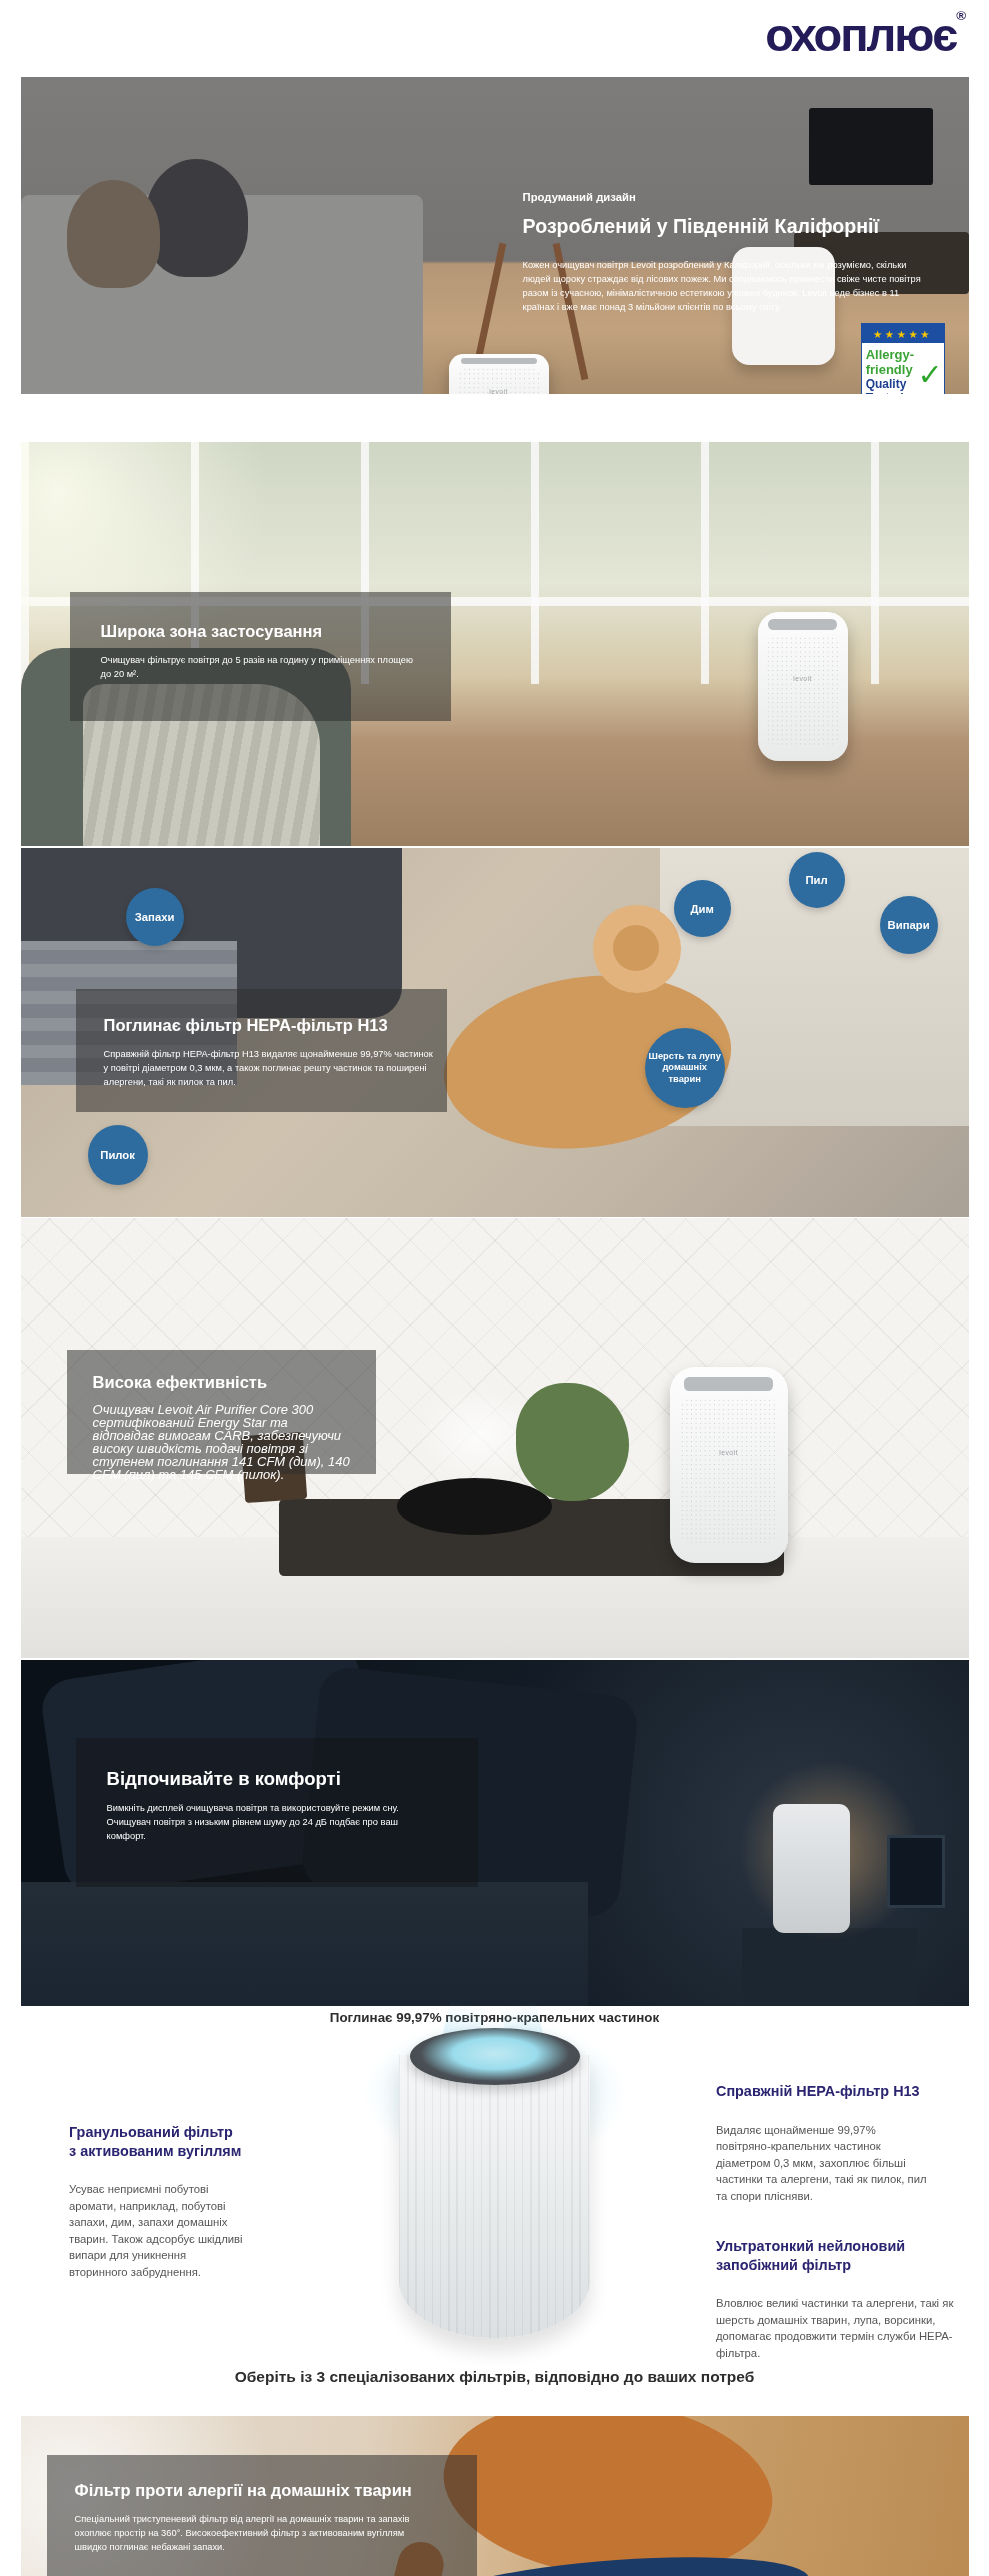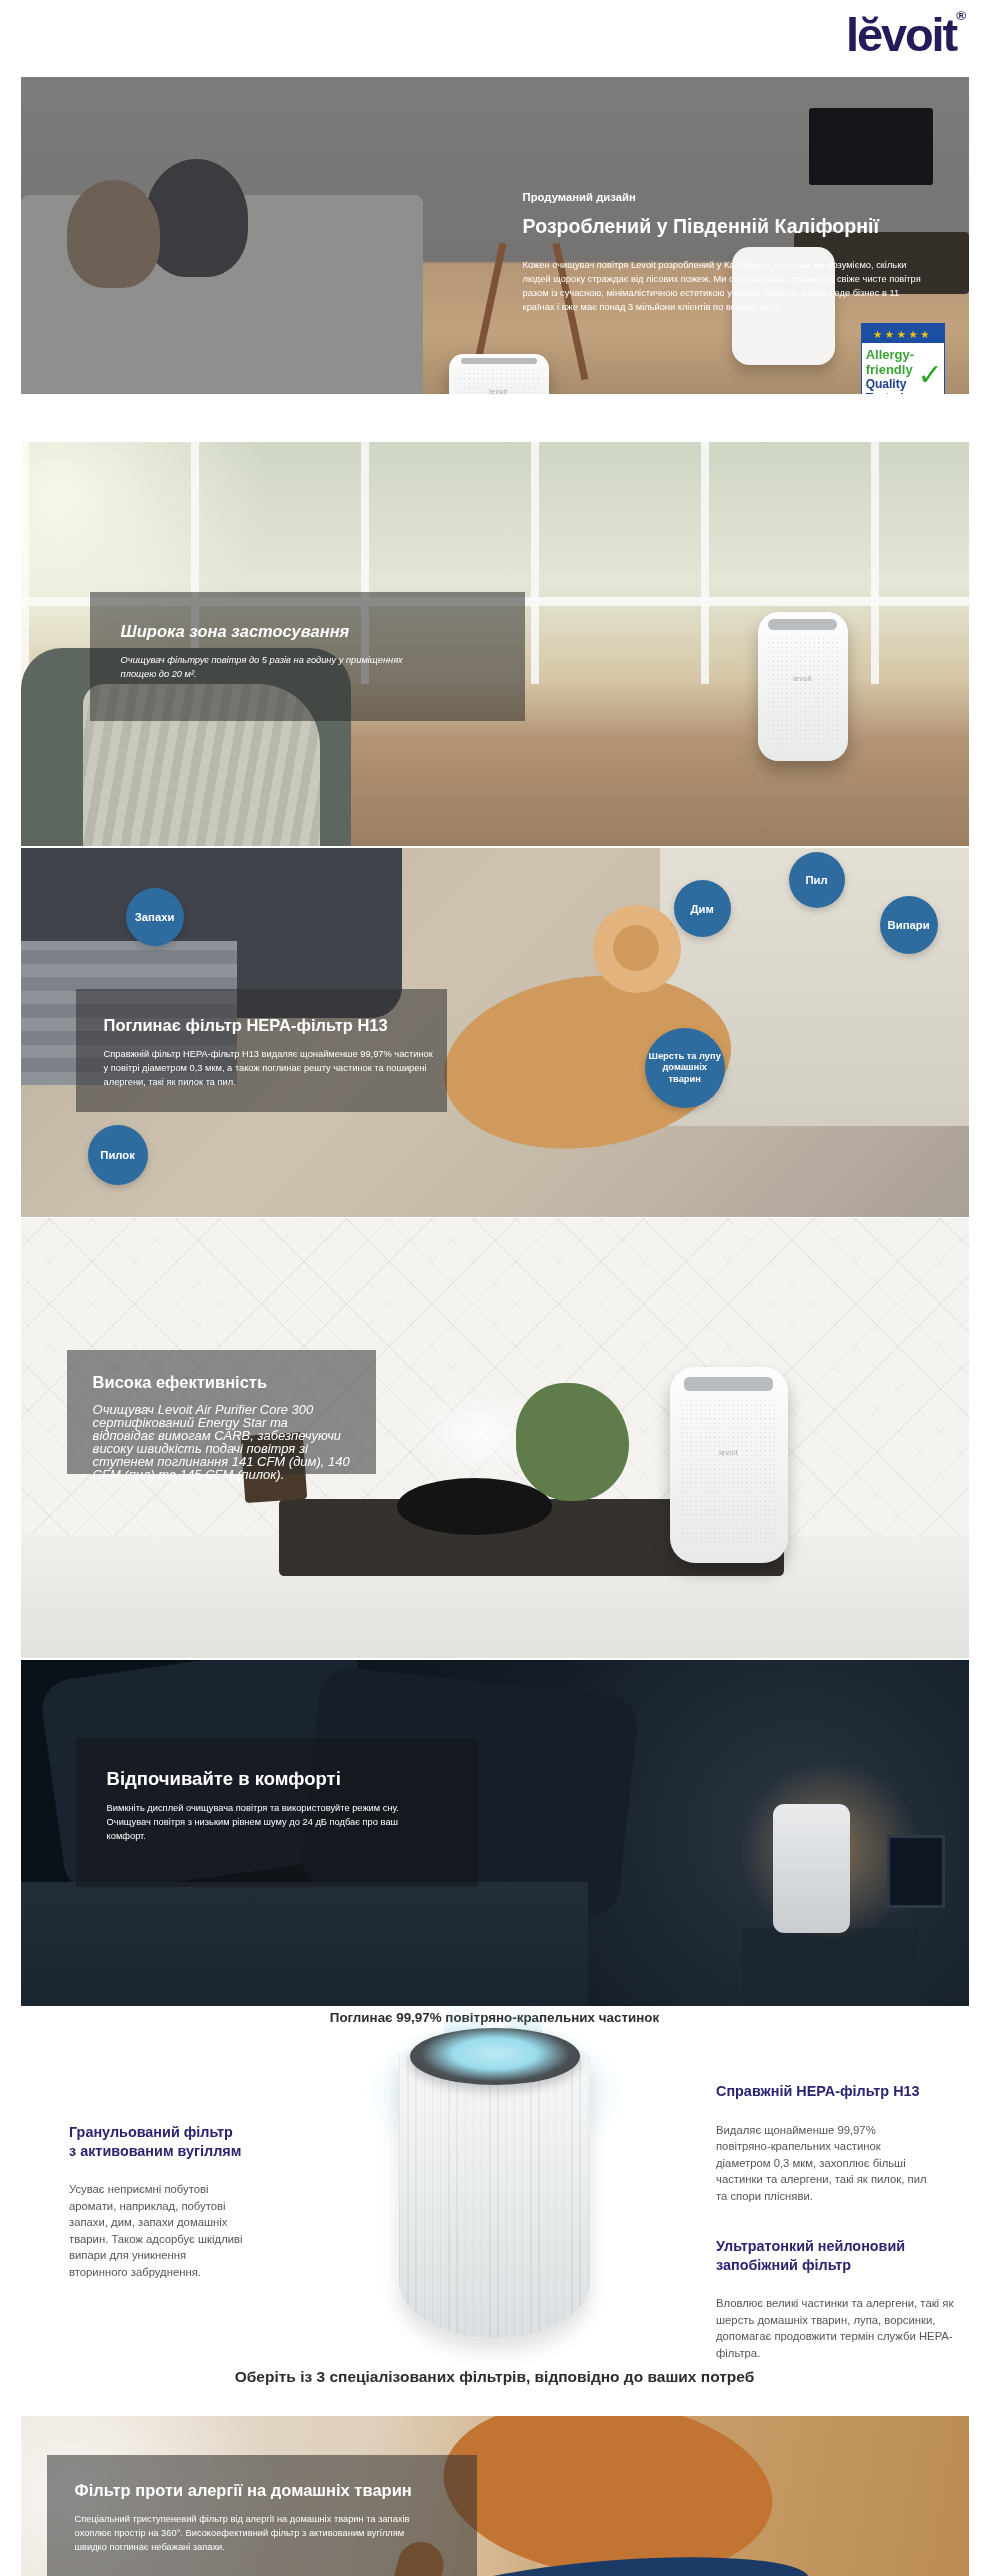--- a/index.html
+++ b/index.html
@@ -62,21 +62,21 @@
 
   .ftr{position:absolute;width:222px;}
 </style>
 </head>
 <body>
 
 <div id="page">
 
   <header class="abs" style="left:0;top:0;width:989px;height:77px;background:#fff;">
     <div class="logo">
-      <span>lĕvoit</span><sup>®</sup>
+      <span>охоплює</span><sup>®</sup>
     </div>
   </header>
 
   <section class="sec" style="top:77px;height:317px;background:linear-gradient(180deg,#7d7c7a 0%,#767472 58%,#b59676 59%,#c2a27e 80%,#a88d6c 100%);">
     <div class="abs" style="left:0;top:118px;width:402px;height:206px;background:#8f8f8d;border-radius:8.2px;"></div>
     <div class="abs" style="left:124px;top:82px;width:103px;height:118px;background:#3c3c40;border-radius:50% 50% 40% 40%;"></div>
     <div class="abs" style="left:46px;top:103px;width:93px;height:108px;background:#6d6055;border-radius:50% 50% 40% 40%;"></div>
     <div class="abs" style="left:788px;top:31px;width:124px;height:77px;background:#15161a;border-radius:3.1px;"></div>
     <div class="abs" style="left:773px;top:155px;width:175px;height:62px;background:#343029;border-radius:4.1px;"></div>
     <div class="abs" style="left:711px;top:170px;width:103px;height:118px;background:#f4f3f1;border-radius:17.5px;box-shadow:0 7.2px 12.4px rgba(0,0,0,.2);"></div>
@@ -110,21 +110,21 @@
     <div class="abs" style="left:0;top:0;width:948px;height:242px;background:repeating-linear-gradient(90deg,rgba(250,250,250,.85) 0 8.2px,rgba(0,0,0,0) 8.2px 170px);"></div>
     <div class="abs" style="left:0;top:155px;width:948px;height:9.3px;background:rgba(250,250,250,.85);"></div>
     <div class="abs" style="left:0;top:0;width:464px;height:309px;background:radial-gradient(circle at 8% 16%,rgba(255,255,240,.8),transparent 42%);"></div>
     <div class="abs" style="left:0;top:206px;width:330px;height:198px;background:#5d665f;border-radius:41px 41px 0 0;"></div>
     <div class="abs" style="left:62px;top:242px;width:237px;height:162px;background:repeating-linear-gradient(100deg,#c9c9bd 0 9.3px,#b8b8ac 9.3px 18.5px);border-radius:20.6px 62px 0 0;"></div>
     <div class="dev" style="left:737px;top:170px;width:90px;height:149px;border-radius:20.6px;">
       <div class="dev-top"></div>
       <div class="dev-logo">levoit</div>
       <div class="dev-mesh"></div>
     </div>
-    <div class="panel" style="left:69px;top:150px;width:435px;height:129px;padding:29px 31px;box-sizing:border-box;font-style:italic;">
+    <div class="panel" style="left:49px;top:150px;width:381px;height:129px;padding:29px 31px;box-sizing:border-box;">
       <div class="p-title">Широка зона застосування</div>
       <div class="p-body" style="width:314px;">Очищувач фільтрує повітря до 5 разів на годину у приміщеннях площею до 20 м².</div>
     </div>
   </section>
 
   <section class="sec" style="top:848px;height:369px;background:linear-gradient(135deg,#b9ac9c 0%,#cfc3b0 40%,#c2b6a6 70%,#a9a096 100%);">
     <div class="abs" style="left:639px;top:0;width:309px;height:278px;background:linear-gradient(180deg,#e4dfd5,#d3cec4);"></div>
     <div class="abs" style="left:0;top:0;width:381px;height:170px;background:#40444a;border-radius:0 0 31px 0;"></div>
     <div class="abs" style="left:0;top:93px;width:216px;height:144px;background:repeating-linear-gradient(0deg,#8e9399 0 13.4px,#7d828a 13.4px 27px),repeating-linear-gradient(90deg,rgba(255,255,255,.12) 0 1.5px,transparent 1.5px 20.6px);"></div>
     <div class="abs" style="left:422px;top:129px;width:289px;height:170px;background:#cf9a5c;border-radius:50%;transform:rotate(-8deg);"></div>

